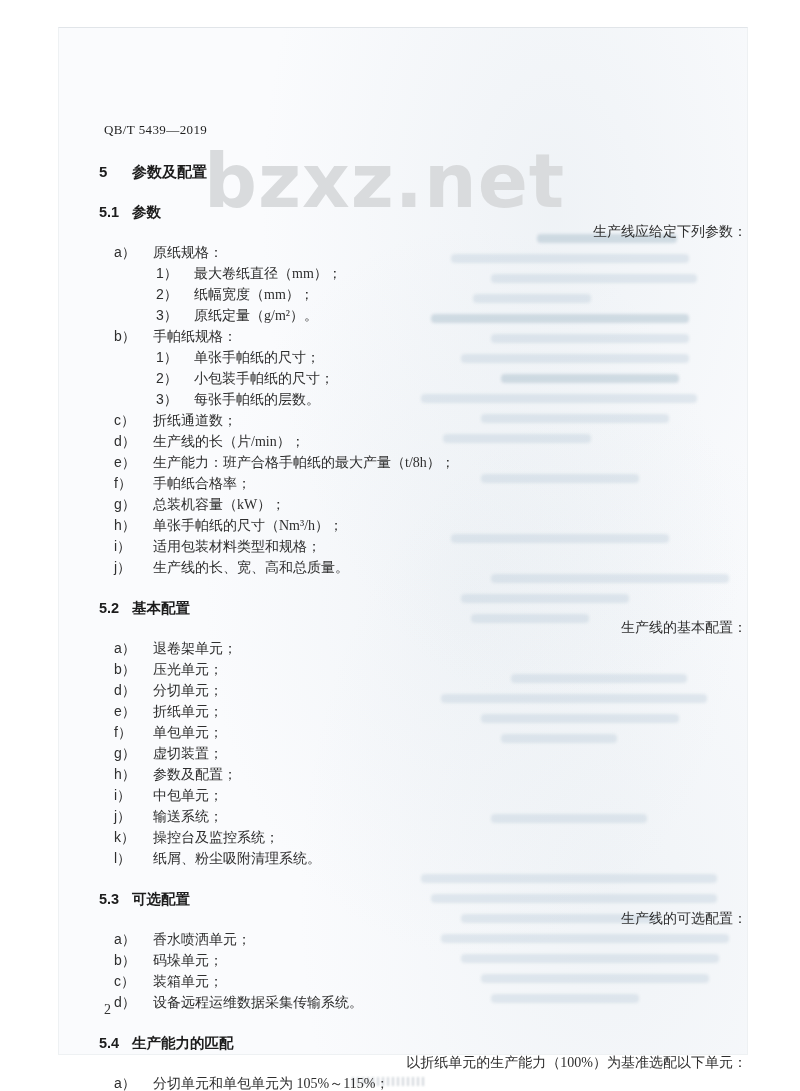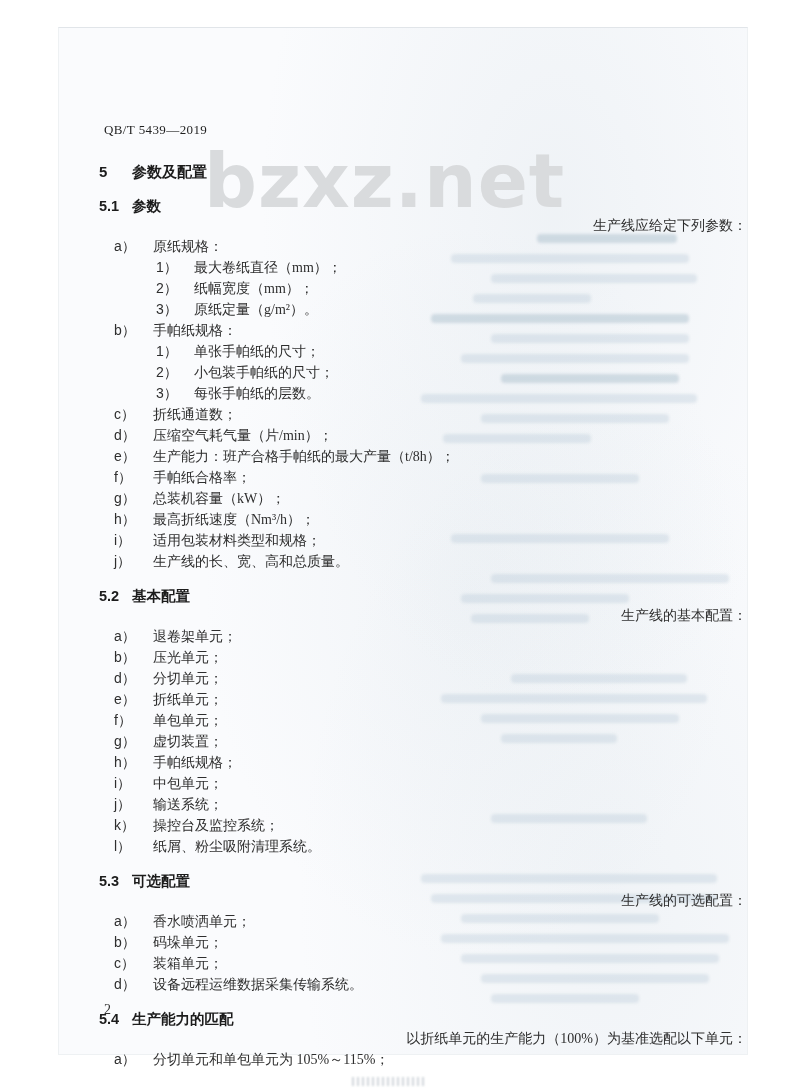--- a/index.html
+++ b/index.html
@@ -33,21 +33,21 @@
   .doc-code{
     margin:92px 0 0 45px;font-weight:normal;font-size:13px;
     letter-spacing:.4px;color:#1f1f1f;
   }
   .h1,.h2{
     padding-left:40px;font-weight:bold;color:#1c1c1c;
     font-family:"Liberation Sans","DejaVu Sans",sans-serif;
     font-size:14.5px;
   }
   .h1{margin-top:22px;font-size:15px;}
-  .h2{margin-top:14px;}
+  .h2{margin-top:20px;}
   .sec-num{display:inline-block;min-width:33px;}
   .intro{padding-left:69px;text-align:right;}
   .item{padding-left:55px;}
   .item > .marker{display:inline-block;width:39px;font-family:"Liberation Sans","DejaVu Sans",sans-serif;}
   .subitem{padding-left:97px;}
   .subitem > .marker{display:inline-block;width:38px;font-family:"Liberation Sans","DejaVu Sans",sans-serif;}
   .page-num{position:absolute;left:45px;top:974px;font-size:14px;color:#333;}
   
   .bleed{
     position:absolute;height:9px;border-radius:4px;z-index:0;
@@ -103,36 +103,36 @@
       <div class="line intro">生产线应给定下列参数：</div>
       <div class="line item"><span class="marker">a）</span><span class="text">原纸规格：</span></div>
       <div class="line subitem"><span class="marker">1）</span><span class="text">最大卷纸直径（mm）；</span></div>
       <div class="line subitem"><span class="marker">2）</span><span class="text">纸幅宽度（mm）；</span></div>
       <div class="line subitem"><span class="marker">3）</span><span class="text">原纸定量（g/m²）。</span></div>
       <div class="line item"><span class="marker">b）</span><span class="text">手帕纸规格：</span></div>
       <div class="line subitem"><span class="marker">1）</span><span class="text">单张手帕纸的尺寸；</span></div>
       <div class="line subitem"><span class="marker">2）</span><span class="text">小包装手帕纸的尺寸；</span></div>
       <div class="line subitem"><span class="marker">3）</span><span class="text">每张手帕纸的层数。</span></div>
       <div class="line item"><span class="marker">c）</span><span class="text">折纸通道数；</span></div>
-      <div class="line item"><span class="marker">d）</span><span class="text">压缩空气耗气量（片/min）；</span></div>
+      <div class="line item"><span class="marker">d）</span><span class="text">生产线的长（片/min）；</span></div>
       <div class="line item"><span class="marker">e）</span><span class="text">生产能力：班产合格手帕纸的最大产量（t/8h）；</span></div>
       <div class="line item"><span class="marker">f）</span><span class="text">手帕纸合格率；</span></div>
       <div class="line item"><span class="marker">g）</span><span class="text">总装机容量（kW）；</span></div>
-      <div class="line item"><span class="marker">h）</span><span class="text">最高折纸速度（Nm³/h）；</span></div>
+      <div class="line item"><span class="marker">h）</span><span class="text">单张手帕纸的尺寸（Nm³/h）；</span></div>
       <div class="line item"><span class="marker">i）</span><span class="text">适用包装材料类型和规格；</span></div>
       <div class="line item"><span class="marker">j）</span><span class="text">生产线的长、宽、高和总质量。</span></div>
       <div class="line h2"><span class="sec-num">5.2</span><span class="sec-title">基本配置</span></div>
       <div class="line intro">生产线的基本配置：</div>
       <div class="line item"><span class="marker">a）</span><span class="text">退卷架单元；</span></div>
       <div class="line item"><span class="marker">b）</span><span class="text">压光单元；</span></div>
       <div class="line item"><span class="marker">d）</span><span class="text">分切单元；</span></div>
       <div class="line item"><span class="marker">e）</span><span class="text">折纸单元；</span></div>
       <div class="line item"><span class="marker">f）</span><span class="text">单包单元；</span></div>
       <div class="line item"><span class="marker">g）</span><span class="text">虚切装置；</span></div>
-      <div class="line item"><span class="marker">h）</span><span class="text">手帕纸规格；</span></div>
+      <div class="line item"><span class="marker">h）</span><span class="text">参数及配置；</span></div>
       <div class="line item"><span class="marker">i）</span><span class="text">中包单元；</span></div>
       <div class="line item"><span class="marker">j）</span><span class="text">输送系统；</span></div>
       <div class="line item"><span class="marker">k）</span><span class="text">操控台及监控系统；</span></div>
       <div class="line item"><span class="marker">l）</span><span class="text">纸屑、粉尘吸附清理系统。</span></div>
       <div class="line h2"><span class="sec-num">5.3</span><span class="sec-title">可选配置</span></div>
       <div class="line intro">生产线的可选配置：</div>
       <div class="line item"><span class="marker">a）</span><span class="text">香水喷洒单元；</span></div>
       <div class="line item"><span class="marker">b）</span><span class="text">码垛单元；</span></div>
       <div class="line item"><span class="marker">c）</span><span class="text">装箱单元；</span></div>
       <div class="line item"><span class="marker">d）</span><span class="text">设备远程运维数据采集传输系统。</span></div>

